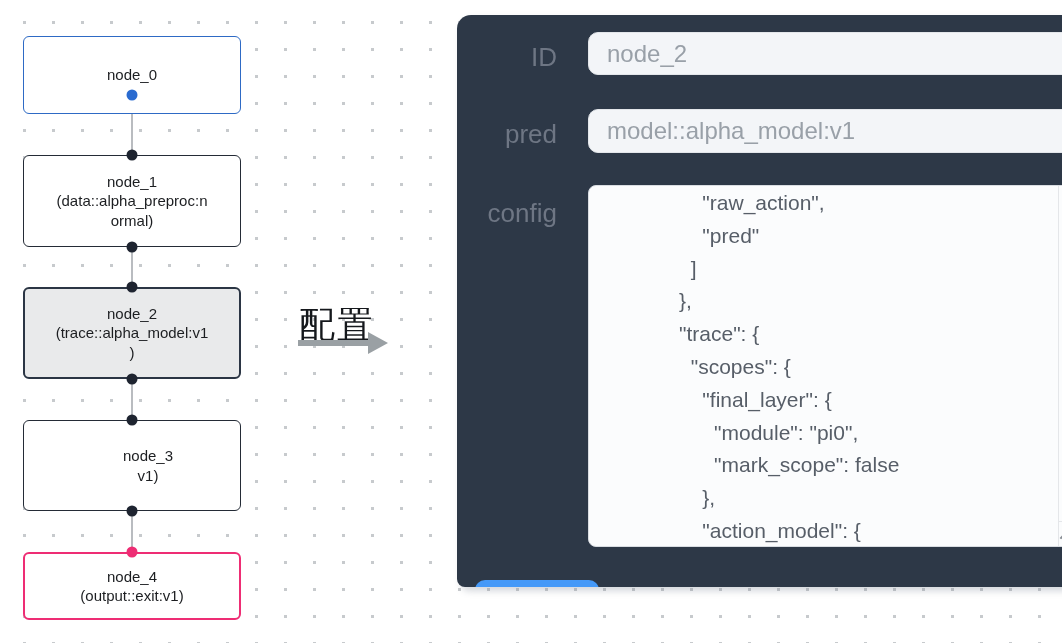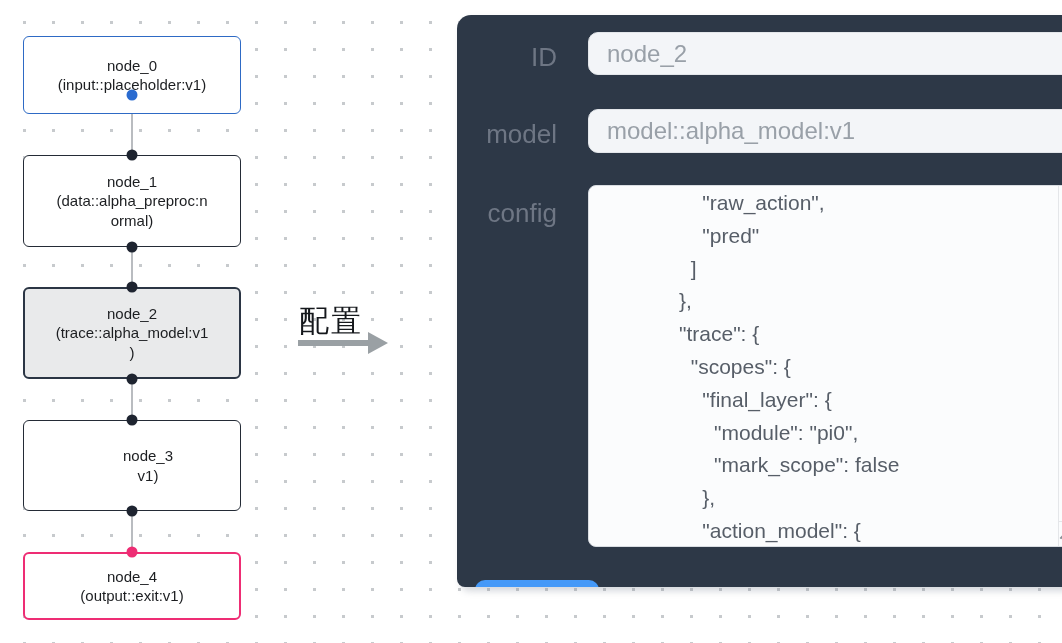--- a/index.html
+++ b/index.html
@@ -25,21 +25,21 @@
   .edge{position:absolute;left:131px;width:2px;background:#b9bcc0;}
   .edge-a{top:95px;height:60px;}
   .edge-b{top:247px;height:40px;}
   .edge-c{top:379px;height:41px;}
   .edge-d{top:511px;height:41px;}
   .handle{position:absolute;width:11px;height:11px;border-radius:50%;transform:translate(-50%,-50%);}
   .handle--blue{background:#2a6bd0;}
   .handle--dark{background:#1e2430;}
   .handle--pink{background:#ee2d74;}
   
-  .transfer-label{position:absolute;left:299px;top:301px;font-size:30px;color:#15181c;
+  .transfer-label{position:absolute;left:299px;top:301px;font-size:36px;color:#15181c;
     font-family:Liberation Mono, monospace;letter-spacing:2px;}
   .arrow-line{position:absolute;left:298px;top:340px;width:72px;height:6px;background:#9aa0a4;}
   .arrow-head{position:absolute;left:368px;top:332px;width:0;height:0;
     border-left:20px solid #9aa0a4;border-top:11px solid transparent;border-bottom:11px solid transparent;}
   
   .panel{
     position:absolute;left:410px;top:15px;width:637px;height:572px;box-sizing:border-box;
     background:#2d3847;border-radius:14px 14px 8px 8px;overflow:hidden;
     box-shadow:4px 4px 7px rgba(120,130,145,.32);
     margin-left:47px;
@@ -86,21 +86,20 @@
 
 <div class="canvas">
 
   <div class="edge edge-a"></div>
   <div class="edge edge-b"></div>
   <div class="edge edge-c"></div>
   <div class="edge edge-d"></div>
 
   <div class="node node--input">
     <div>node_0</div>
-    <div>(input::placeholder:v1)</div>
   </div>
   <div class="node node--plain1">
     <div>node_1</div>
     <div>(data::alpha_preproc:n</div>
     <div>ormal)</div>
   </div>
   <div class="node node--selected">
     <div>node_2</div>
     <div>(trace::alpha_model:v1</div>
     <div>)</div>
@@ -124,21 +123,21 @@
   <div class="handle handle--pink" style="left:132px;top:552px;"></div>
 
   <div class="transfer-label">配置</div>
   <div class="arrow-line"></div>
   <div class="arrow-head"></div>
 
   <div class="panel">
     <div class="field-label label-id">ID</div>
     <input class="text-input input-id" readonly="" value="node_2" style="">
 
-    <div class="field-label label-type">model</div>
+    <div class="field-label label-type">pred</div>
     <input class="text-input input-type" readonly="" value="model::alpha_model:v1" style="">
 
     <div class="field-label label-config">config</div>
     <div class="codebox">
       <pre>                "raw_action",
                 "pred"
               ]
             },
             "trace": {
               "scopes": {

